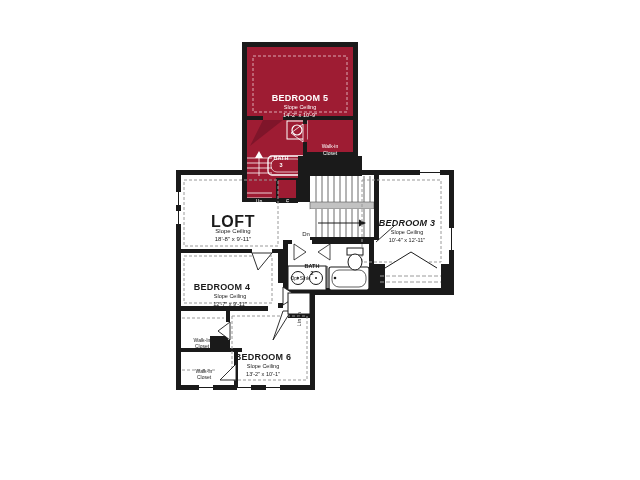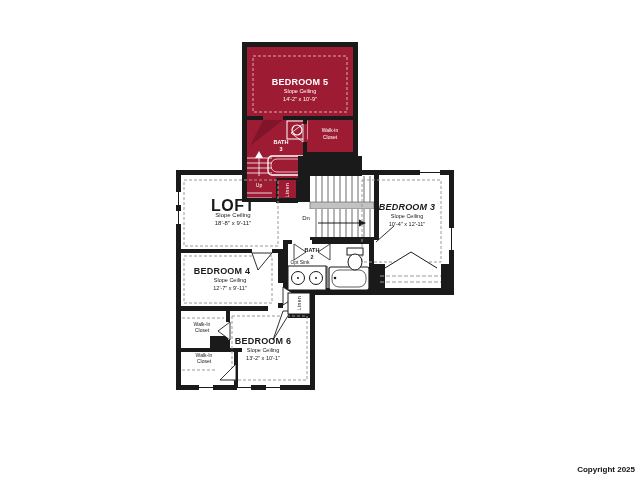--- a/index.html
+++ b/index.html
@@ -3,21 +3,21 @@
 <meta charset="utf-8">
 <style>
   html,body{margin:0;padding:0;}
   body{
     width:640px;height:480px;position:relative;background:#ffffff;overflow:hidden;
     font-family:"Liberation Sans", sans-serif;
   }
   #plan{position:absolute;left:0;top:0;}
   .lbl{
     position:absolute;transform:translate(-50%,-50%);
-    white-space:nowrap;text-align:center;color:#1a1a1a;line-height:1.2;
+    white-space:nowrap;text-align:center;color:#1a1a1a;line-height:1.2;margin-top:16px;
   }
   .room-name{font-size:9px;font-weight:bold;letter-spacing:.2px;}
   .room-name.big{font-size:16px;letter-spacing:.6px;}
   .sub{font-size:6px;}
   .tiny{font-size:5.5px;}
   .micro{font-size:5px;line-height:1.1;}
   .white{color:#ffffff;}
   .vtext{
     writing-mode:vertical-rl;
     transform:translate(-50%,-50%) rotate(180deg);
@@ -259,14 +259,13 @@
 <div class="lbl micro" style="left:202px;top:331px;">Closet</div>
 
 <div class="lbl micro" style="left:204px;top:356px;">Walk-In</div>
 <div class="lbl micro" style="left:204px;top:362px;">Closet</div>
 
 <div class="lbl room-name" style="left:263px;top:341px;">BEDROOM 6</div>
 <div class="lbl tiny" style="left:263px;top:350px;">Slope Ceiling</div>
 <div class="lbl tiny" style="left:263px;top:358px;">13'-2" x 10'-1"</div>
 
 <div class="footer">
-  <div>Copyright 2025</div>
 </div>
 
 </body></html>

